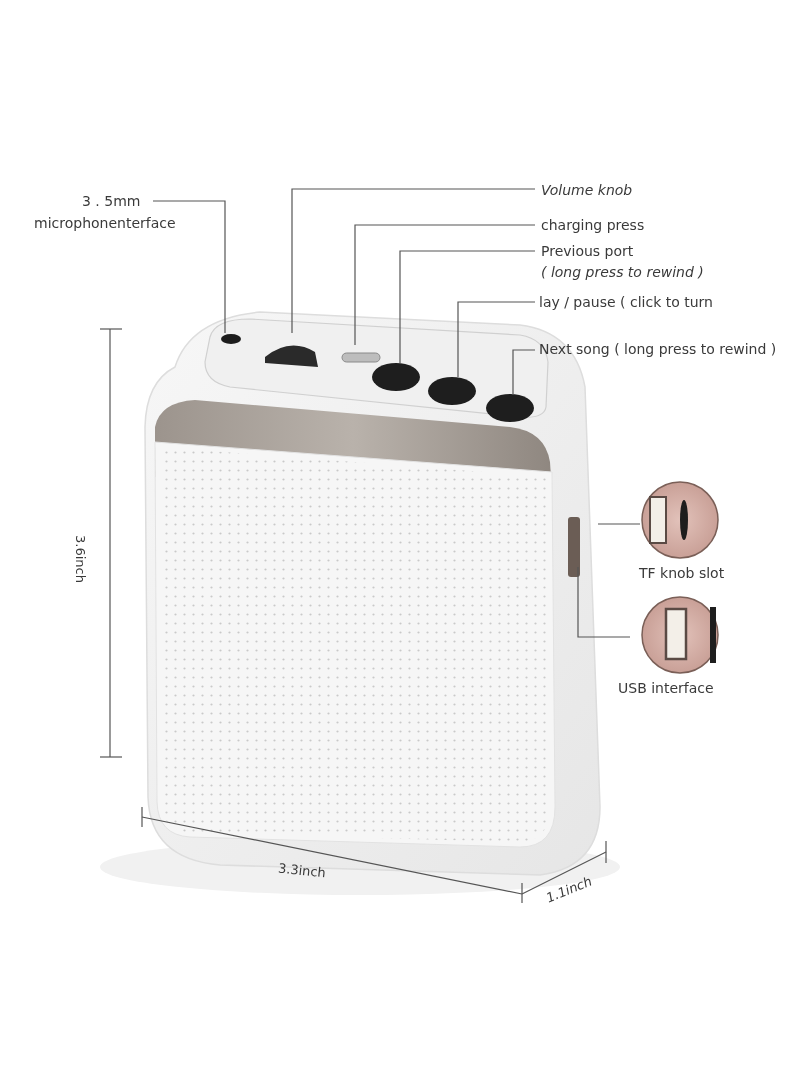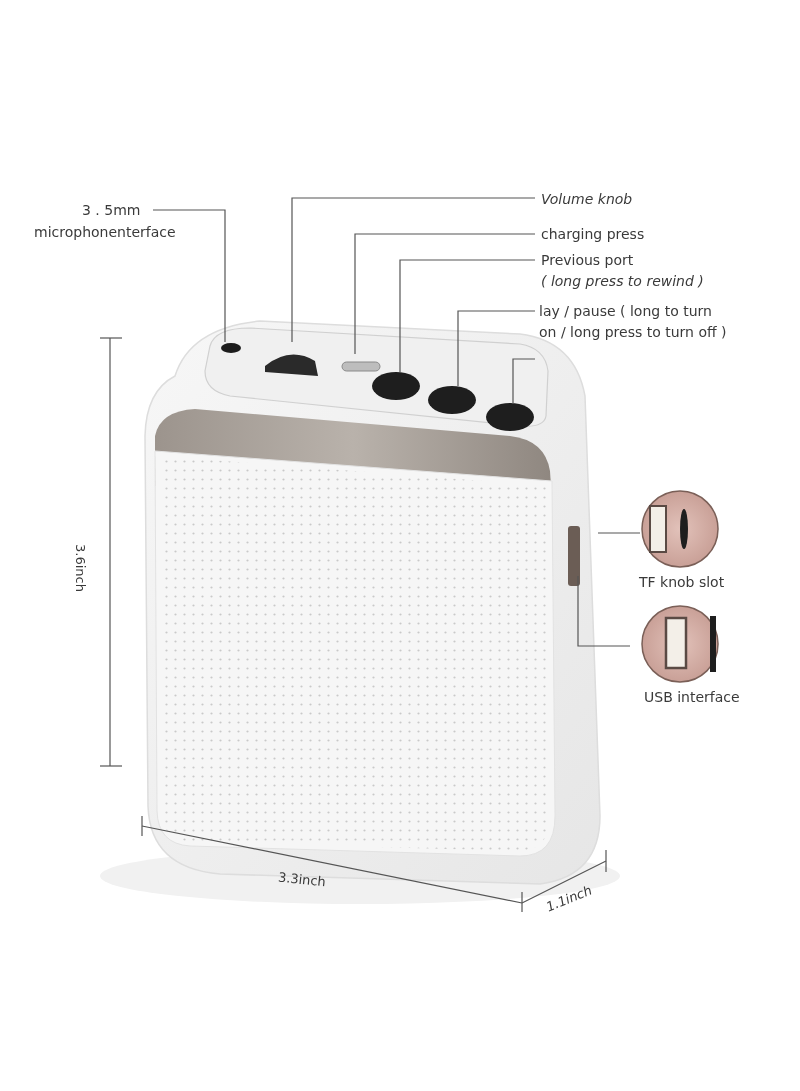--- a/index.html
+++ b/index.html
@@ -1,18 +1,18 @@
 <!DOCTYPE html>
 <html><head>
 <meta charset="utf-8">
 <style>
   html, body { margin:0; padding:0; background:#ffffff; }
   body { width:800px; height:1091px; position:relative; overflow:hidden; font-family:"DejaVu Sans", sans-serif; color:#333; }
   .lbl { position:absolute; font-size:14px; line-height:20px; color:#3a3a3a; white-space:nowrap; }
-  .stage { position:absolute; left:0; top:16px; width:800px; height:950px; }
+  .stage { position:absolute; left:0; top:7px; width:800px; height:950px; }
   svg.diagram { position:absolute; left:0; top:0; }
   .dim { position:absolute; font-size:13px; color:#3a3a3a; white-space:nowrap; }
 </style>
 </head>
 <body>
 
 <div class="stage">
 
   <svg class="diagram" width="800" height="1091" viewBox="0 0 800 1091">
     <defs>
@@ -92,22 +92,22 @@
     </g>
   </svg>
 
   <div class="lbl" style="left:82px;top:184px;">3 . 5mm</div>
   <div class="lbl" style="left:34px;top:206px;">microphonenterface</div>
 
   <div class="lbl" style="left:541px;top:173px;font-style:italic;">Volume knob</div>
   <div class="lbl" style="left:541px;top:208px;">charging press</div>
   <div class="lbl" style="left:541px;top:234px;">Previous port</div>
   <div class="lbl" style="left:541px;top:255px;font-style:italic;">( long press to rewind )</div>
-  <div class="lbl" style="left:539px;top:285px;">lay / pause ( long to turn</div>
-  <div class="lbl" style="left:539px;top:306px;">on / long press to turn off )</div>
+  <div class="lbl" style="left:539px;top:285px;">lay / pause ( click to turn</div>
+  <div class="lbl" style="left:539px;top:332px;">Next song ( long press to rewind )</div>
 
   <div class="lbl" style="left:639px;top:556px;">TF knob slot</div>
-  <div class="lbl" style="left:618px;top:671px;margin-left:26px;">USB interface</div>
+  <div class="lbl" style="left:618px;top:671px;">USB interface</div>
 
   <div class="dim" style="left:88px;top:528px;transform:rotate(90deg);transform-origin:left top;">3.6inch</div>
   <div class="dim" style="left:278px;top:856px;transform:rotate(6deg);">3.3inch</div>
   <div class="dim" style="left:545px;top:875px;transform:rotate(-22deg);font-style:italic;">1.1inch</div>
 </div>
 
 </body></html>

